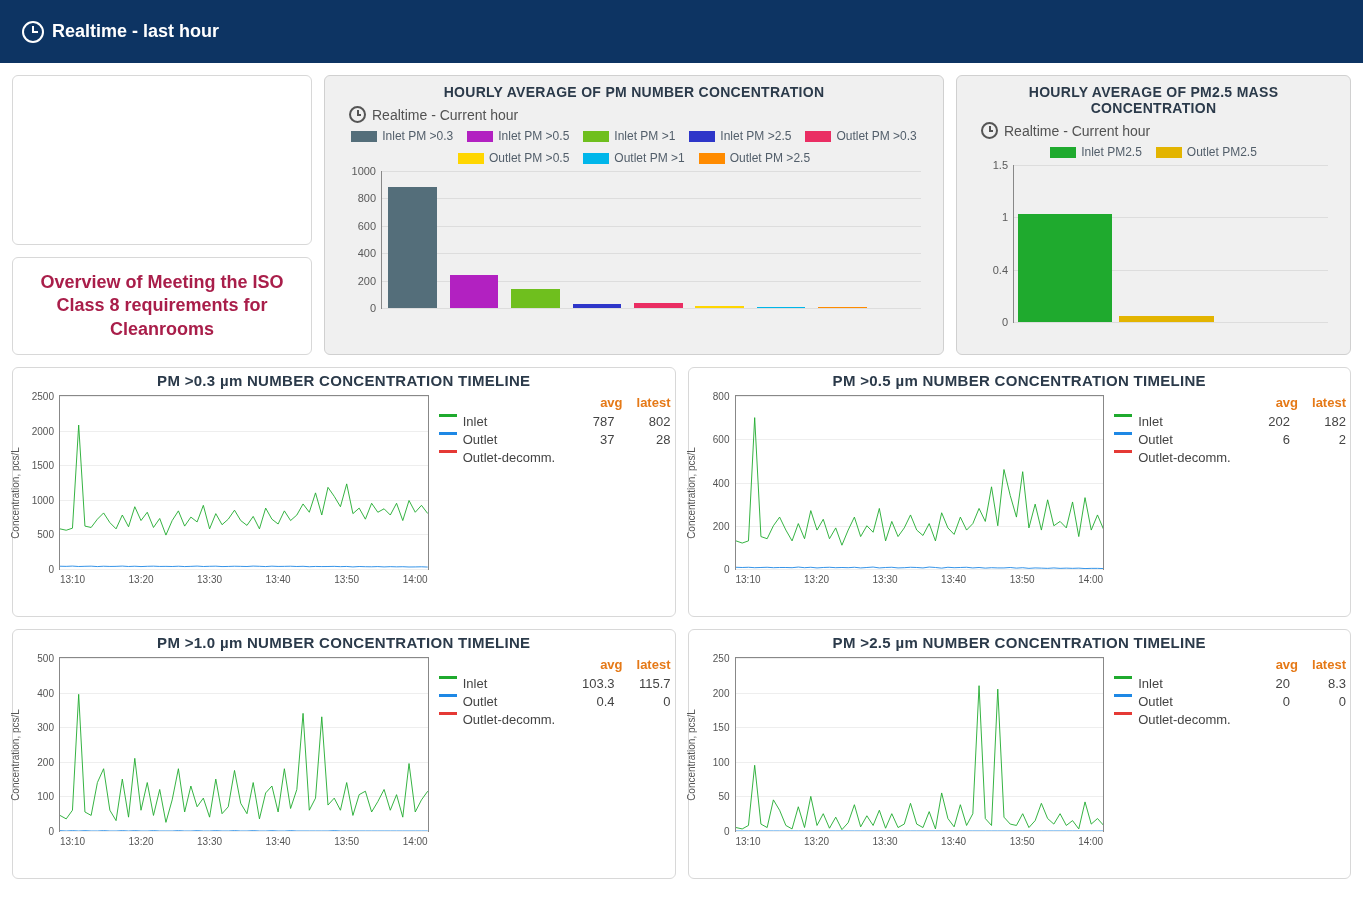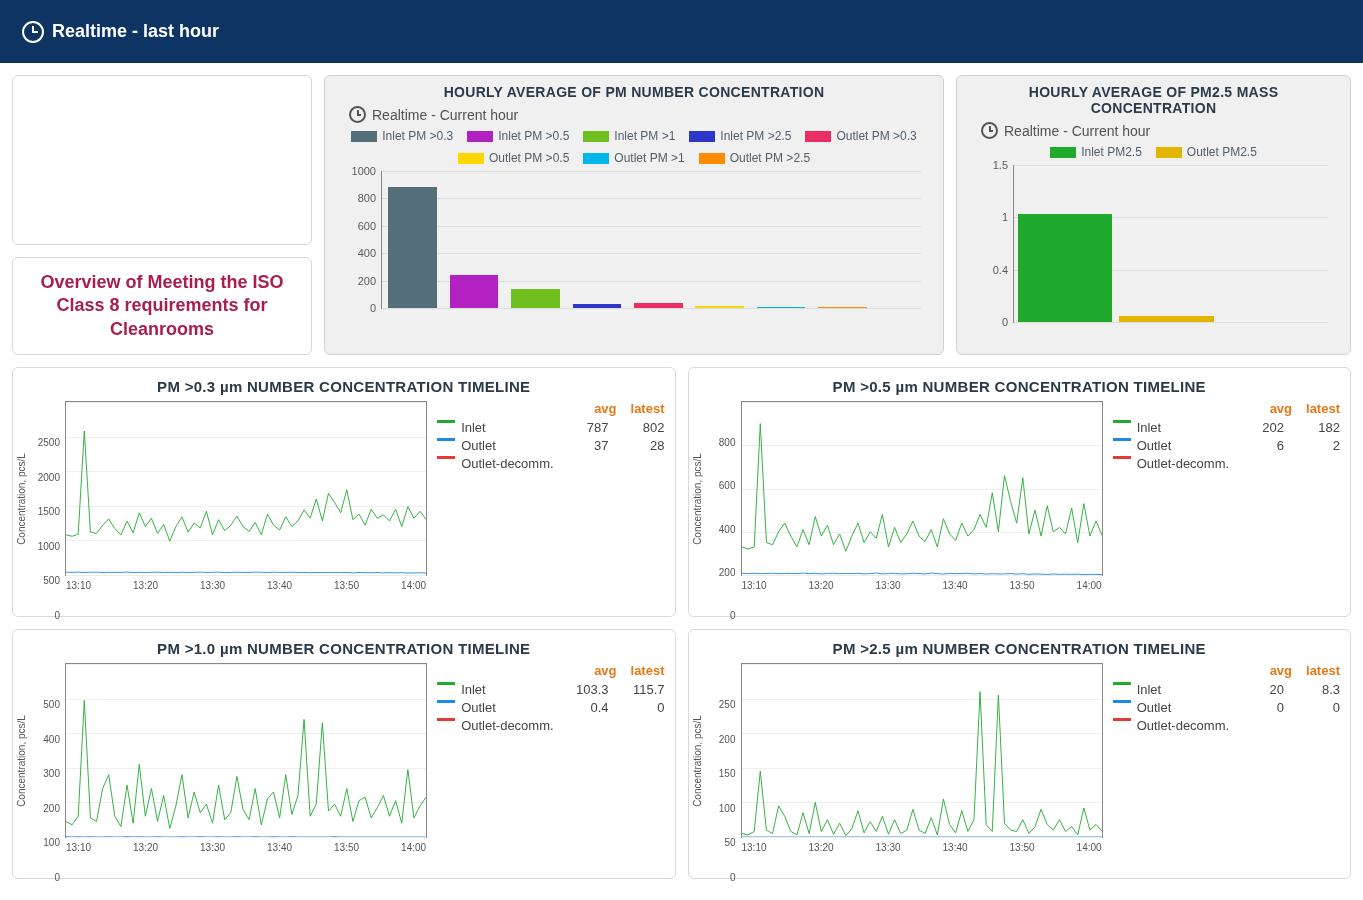--- a/index.html
+++ b/index.html
@@ -28,34 +28,34 @@
 .clock-sm::after { content:''; position:absolute; top:6px; left:6px; width:4px; height:1.5px; background:#555; }
 .legend { display: flex; flex-wrap: wrap; justify-content: center; gap: 8px 14px; font-size: 12px; color: #525e6a; margin-bottom: 6px; }
 .lg-item { display: flex; align-items: center; gap: 5px; }
 .lg-sw { width: 26px; height: 11px; }
 .bar-chart { position: relative; height: 138px; margin-left: 44px; margin-right: 10px; border-left: 1px solid #888; border-bottom: 1px solid #888; }
 .ygrid { position: absolute; left: 0; right: 0; border-top: 1px solid #ddd; }
 .ylabel { position: absolute; left: -38px; font-size: 11px; color: #5a5a5a; transform: translateY(-50%); text-align: right; width: 32px; }
 .bars { position: absolute; bottom: 0; left: 0; right: 0; height: 100%; display: flex; align-items: flex-end; }
 .bar { margin: 0 1.2%; }
 .timelines { display: grid; grid-template-columns: 1fr 1fr; gap: 12px; padding: 0 12px 12px; }
-.tl-panel { height: 250px; padding: 10px; position: relative; }
+.tl-panel { height: 250px; padding: 4px; position: relative; }
 .tl-title { color: #2b3a4a; font-size: 15px; font-weight: 800; text-align: center; margin-bottom: 6px; letter-spacing: 0.3px; }
 .tl-body { display: flex; gap: 10px; height: 195px; }
 .tl-chart-wrap { flex: 0 0 63%; position: relative; }
 .tl-axis-label { position: absolute; left: -2px; top: 50%; transform: translate(-50%,-50%) rotate(-90deg); font-size: 10px; color: #555; white-space: nowrap; }
 .tl-chart { position: absolute; top: 0; left: 42px; right: 0; bottom: 20px; border: 1px solid #888; }
 .tl-legend { flex: 1; font-size: 13px; color: #444; }
 .tl-hdr { display: flex; justify-content: flex-end; gap: 14px; color: #e57917; font-weight: 700; font-size: 13px; margin-bottom: 4px; }
 .tl-row { display: flex; gap: 6px; margin-bottom: 3px; }
 .tl-line { width: 18px; height: 3px; }
 .tl-name { flex: 1; }
 .tl-val { width: 50px; text-align: right; }
 .xticks { position: absolute; bottom: -16px; left: 0; right: 0; display: flex; justify-content: space-between; font-size: 10px; color: #555; }
-.tl-ylabel { position: absolute; left: -36px; font-size: 10px; color: #555; transform: translateY(-50%); text-align: right; width: 30px; margin-top: 40px; }
+.tl-ylabel { position: absolute; left: -36px; font-size: 10px; color: #555; transform: translateY(-50%); text-align: right; width: 30px; }
 svg.line-svg { position: absolute; top: 0; left: 0; width: 100%; height: 100%; }
 </style>
 </head>
 <body>
 
 <div class="header">
   <div class="realtime">
     <span class="clock-icon"></span>
     <span>Realtime - last hour</span>
   </div>

